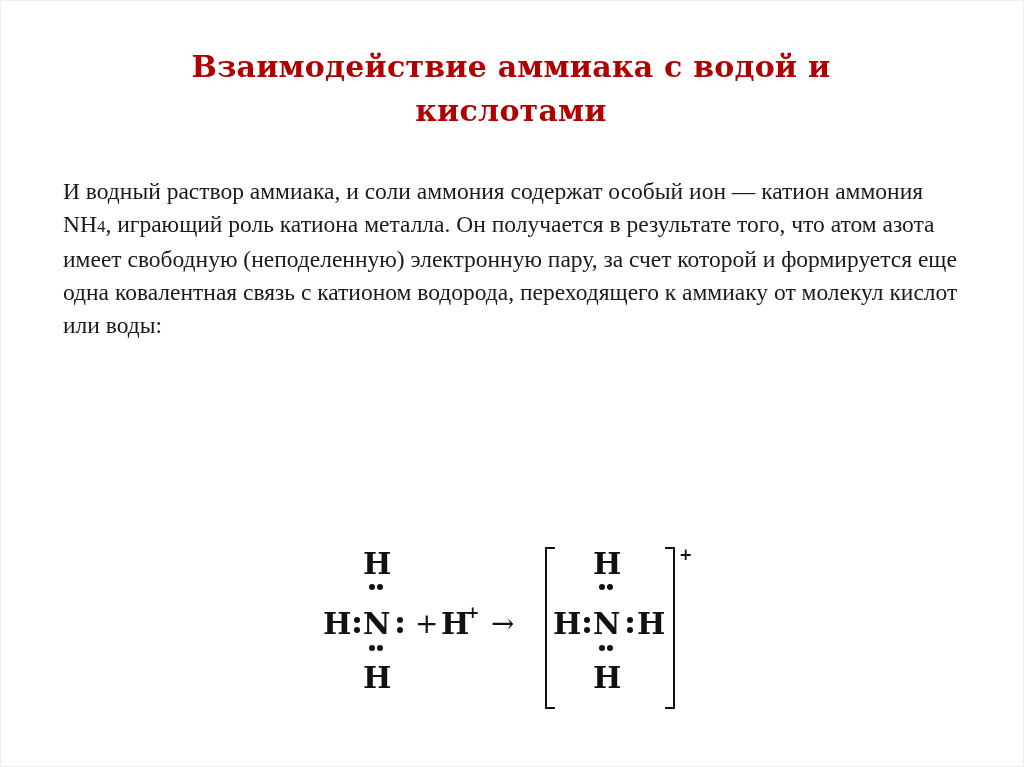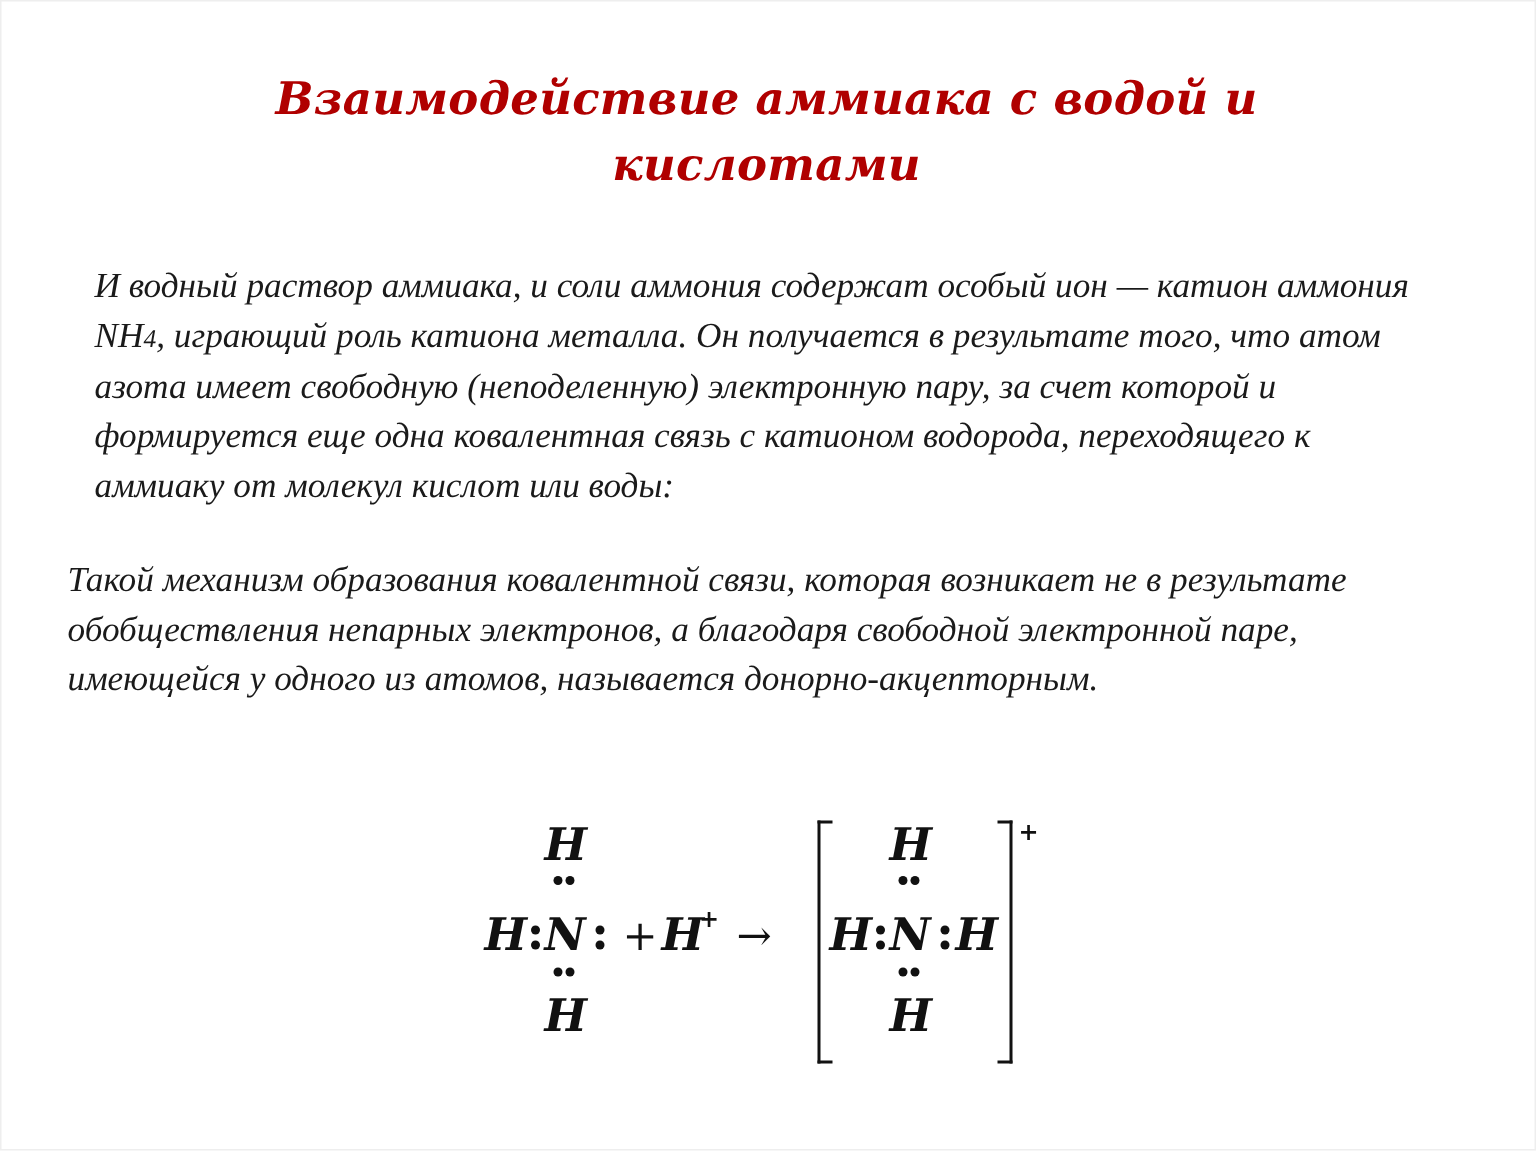--- a/index.html
+++ b/index.html
@@ -13,21 +13,20 @@
       position: relative;
       overflow: hidden;
       font-family: "Liberation Serif", "DejaVu Serif", serif;
     }
     .slide {
       position: absolute;
       left: 0; top: 0;
       width: 1022px; height: 765px;
       border: 1px solid #eeeeee;
       background: #ffffff;
-      font-style: italic;
     }
     .title {
       position: absolute;
       left: 100px;
       top: 44px;
       width: 820px;
       text-align: center;
       color: #b00000;
       font-family: "DejaVu Serif", "Liberation Serif", serif;
       font-weight: bold;
@@ -104,21 +103,20 @@
   </style>
 </head>
 <body>
 
 <div class="slide">
 
   <div class="title">Взаимодействие аммиака с водой и кислотами</div>
 
   <p class="para para1"><span>И водный раствор аммиака, и соли аммония содержат особый ион — катион аммония </span><span><span>NH</span><span class="sub">4</span></span><span>, играющий роль катиона металла. Он получается в результате того, что атом азота имеет свободную (неподеленную) электронную пару, за счет которой и формируется еще одна ковалентная связь с катионом водорода, переходящего к аммиаку от молекул кислот или воды:</span></p>
 
-  <p class="para para2">Такой механизм образования ковалентной связи, которая возникает не в результате обобществления непарных электронов, а благодаря свободной электронной паре, имеющейся у одного из атомов, называется донорно-акцепторным.</p>
 
   <div class="diagram">
 
     <div>
       <div class="atom" style="left:62px; top:8px;">H</div>
       <div class="dots-v" style="left:68px; top:43px;"></div>
       <div class="atom" style="left:22px; top:68px;">H</div>
       <div class="dots-h" style="left:53px; top:76px;"></div>
       <div class="atom" style="left:62px; top:68px;">N</div>
       <div class="dots-h" style="left:96px; top:76px;"></div>

